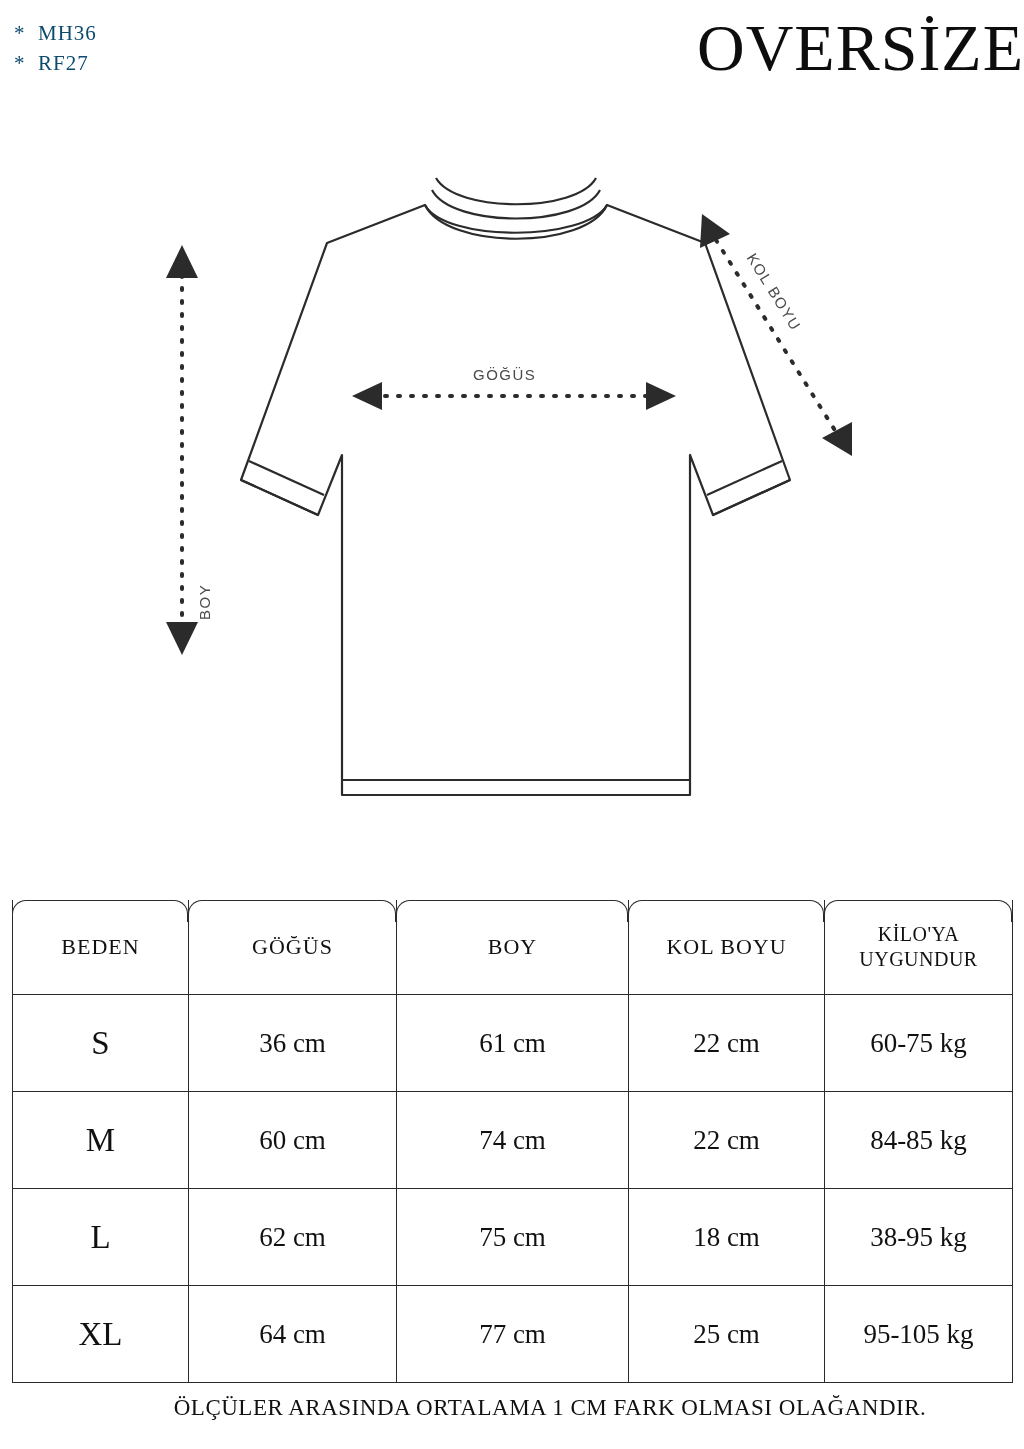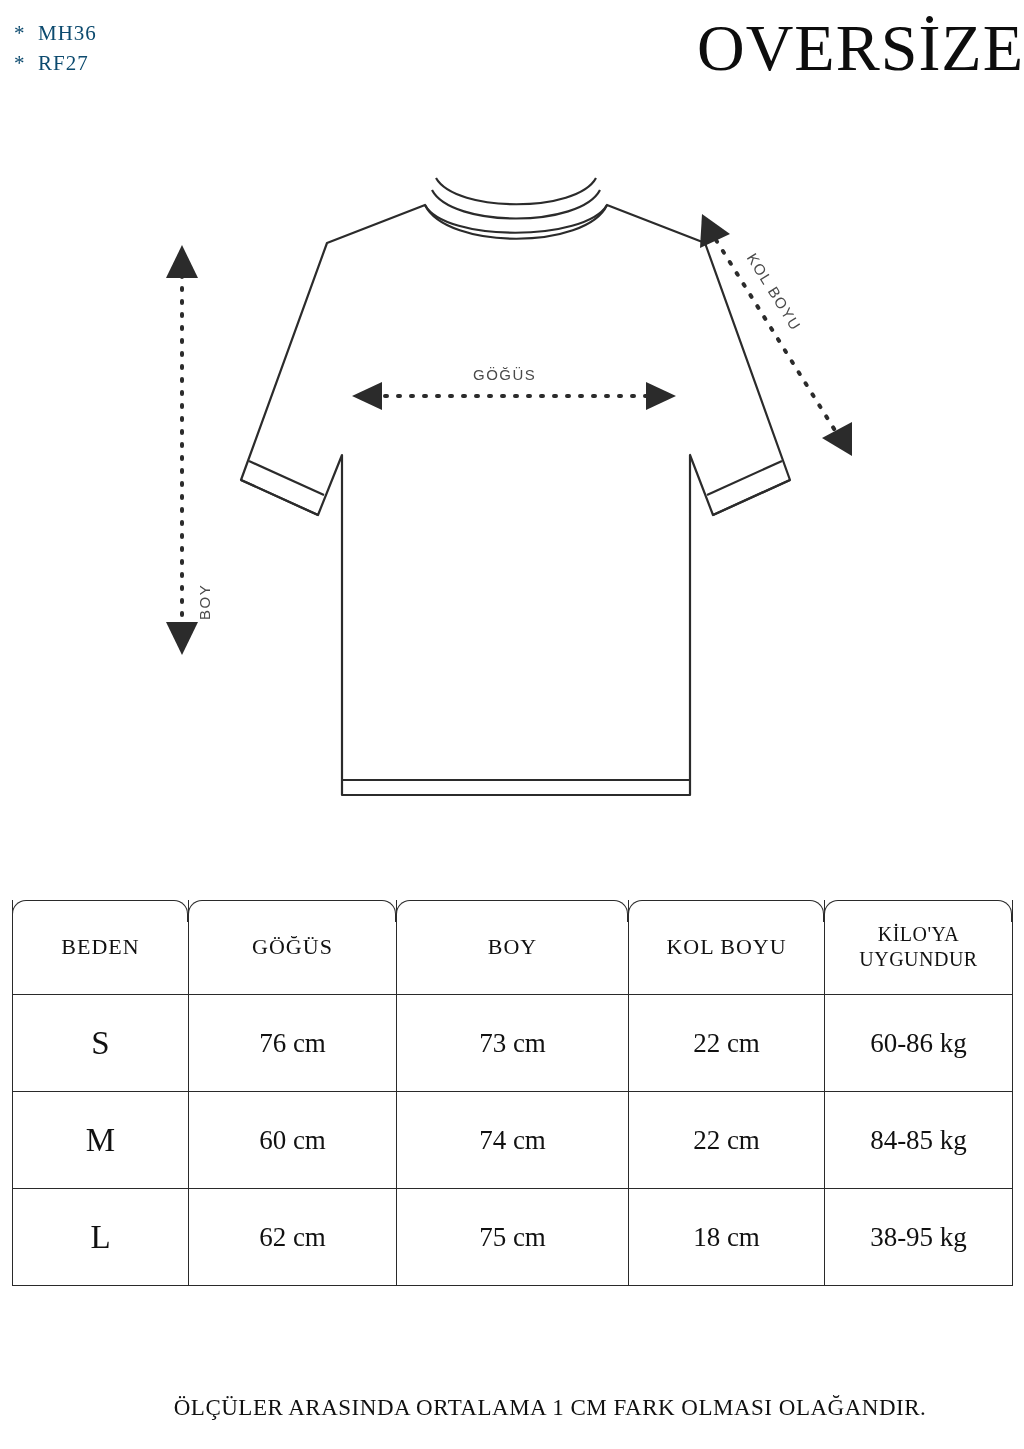--- a/index.html
+++ b/index.html
@@ -239,36 +239,43 @@
         <th>KOL BOYU</th>
         <th>
           <span class="two-line">KİLO'YA</span>
           <span class="two-line">UYGUNDUR</span>
         </th>
       </tr>
     </thead>
     <tbody>
       <tr>
         <td class="size-cell">S</td>
-        <td>76 cm</td>
-        <td>73 cm</td>
+        <td>36 cm</td>
+        <td>61 cm</td>
         <td>22  cm</td>
-        <td>60-86 kg</td>
+        <td>60-75 kg</td>
       </tr>
       <tr>
         <td class="size-cell">M</td>
         <td>60 cm</td>
         <td>74 cm</td>
         <td>22 cm</td>
         <td>84-85 kg</td>
       </tr>
       <tr>
         <td class="size-cell">L</td>
         <td>62 cm</td>
         <td>75 cm</td>
         <td>18 cm</td>
         <td>38-95 kg</td>
       </tr>
+      <tr>
+        <td class="size-cell">XL</td>
+        <td>64 cm</td>
+        <td>77 cm</td>
+        <td>25 cm</td>
+        <td>95-105 kg</td>
+      </tr>
     </tbody>
   </table>
 </div>
 
 <div class="footnote">ÖLÇÜLER ARASINDA ORTALAMA 1 CM FARK OLMASI OLAĞANDIR.</div>
 
 </body></html>

